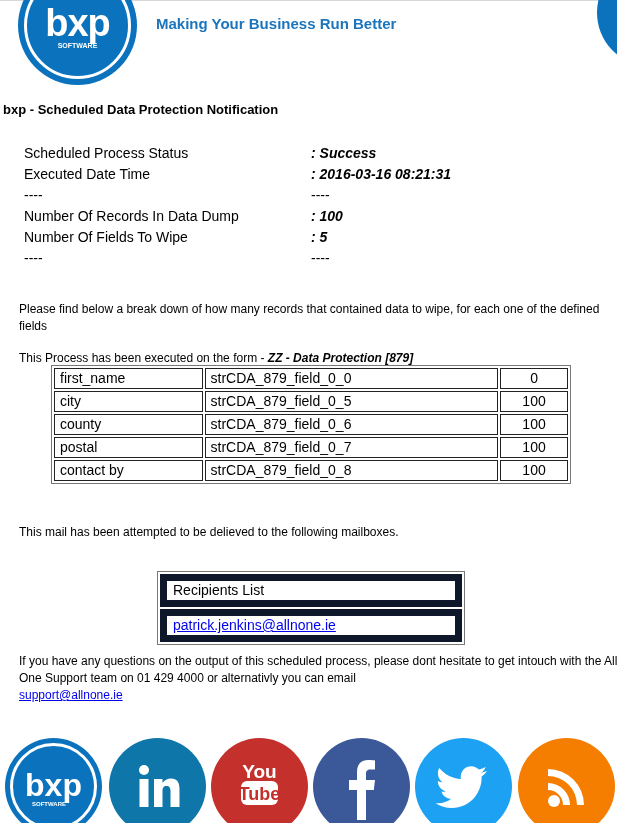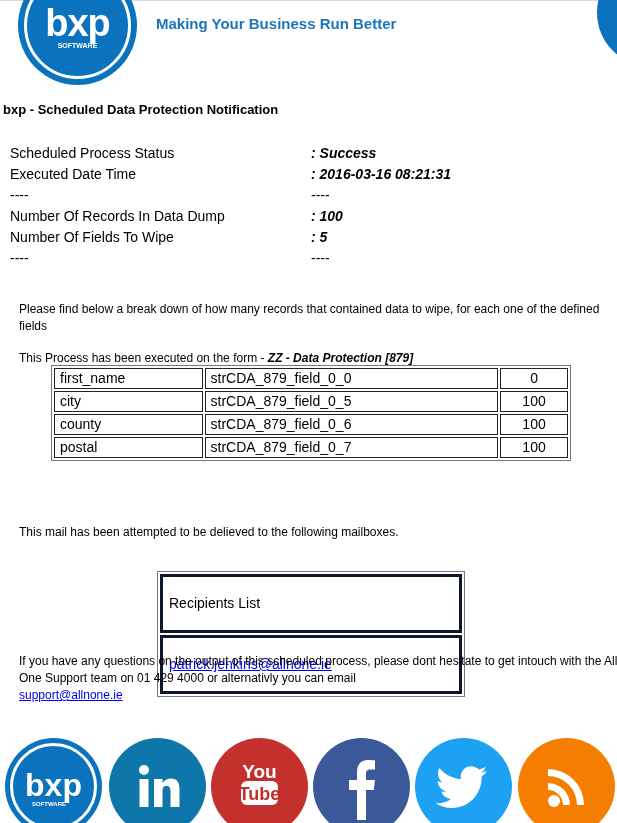--- a/index.html
+++ b/index.html
@@ -32,21 +32,21 @@
   .right-circle {
     position: absolute; left: 597px; top: -40px; width: 100px; height: 105px;
     border-radius: 50%; background: #0b72bd;
   }
   h1 {
     position: absolute; left: 3px; top: 102px; margin: 0;
     font-size: 13px; font-weight: bold; color: #000;
   }
   .info { position: absolute; left: 10px; top: 144px; width: 520px; }
   .info .row { height: 21px; line-height: 18px; position: relative; font-size: 14px; }
-  .info .lbl { position: absolute; left: 0; }
+  .info .lbl { position: absolute; left: 14px; }
   .info .val { position: absolute; left: 301px; font-weight: bold; font-style: italic; }
   .info .val.plain { font-weight: normal; font-style: normal; }
   p { position: absolute; left: 3px; margin: 16px; font-size: 12px; line-height: 17px; width: 610px; }
   .p1 { top: 285px; }
   .p2 { top: 334px; }
   .p2 b { font-style: italic; }
   table.fields {
     position: absolute; left: 51px; top: 365px; width: 520px;
     border: 1px solid #777; border-collapse: separate; border-spacing: 2px;
     font-size: 14px;
@@ -56,21 +56,21 @@
   }
   table.fields tr.head td { height: 36px; }
   table.fields td.num { text-align: center; }
   table.fields td.rec { padding: 0 2px; line-height: 16px; }
   .p3 { top: 508px; }
   table.recips {
     position: absolute; left: 157px; top: 571px; width: 308px;
     border: 1px solid #777; border-collapse: separate; border-spacing: 2px;
     font-size: 14px;
   }
-  table.recips td { border: 3px solid #0f172a; padding: 17px 6px; height: 19px; line-height: 17px; }
+  table.recips td { border: 7px solid #0f172a; padding: 0 6px; height: 19px; line-height: 17px; }
   a { color: #1a0dab; text-decoration: underline; }
   a.mail { color: #0000ee; }
   .p4 { top: 637px; }
   .social { position: absolute; top: 738px; width: 97px; height: 97px; border-radius: 50%; overflow: hidden; }
   .social svg { position: absolute; left: 0; top: 0; }
 </style>
 </head>
 <body>
 
 <div class="top-rule"></div>
@@ -130,20 +130,25 @@
   <tr>
     <td>county</td>
     <td>strCDA_879_field_0_6</td>
     <td class="num">100</td>
   </tr>
   <tr>
     <td>postal</td>
     <td>strCDA_879_field_0_7</td>
     <td class="num">100</td>
   </tr>
+  <tr>
+    <td>contact by</td>
+    <td>strCDA_879_field_0_8</td>
+    <td class="num">100</td>
+  </tr>
 </tbody>
   </table>
 
 <p class="p3">This mail has been attempted to be delieved to the following mailboxes.</p>
 
 <table class="recips">
   <tbody>
       <tr>
     <td>Recipients List</td>
   </tr>

